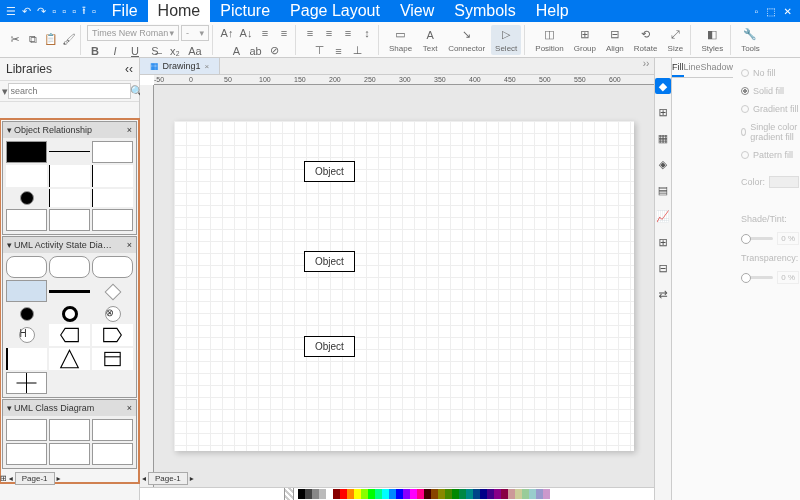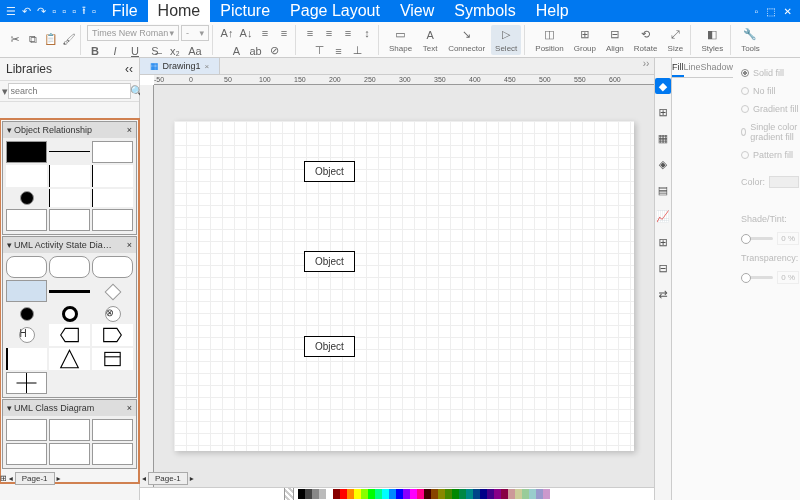--- a/index.html
+++ b/index.html
@@ -395,26 +395,26 @@
   </div>
 
   <div class="props">
     <div class="prop-tabs">
       <div class="active">Fill</div>
       <div>Line</div>
       <div>Shadow</div>
     </div>
     <div class="prop-body">
       <div class="prop-row">
+          <span class="radio"></span>
+          <span>No fill</span>
+        </div>
+      <div class="prop-row">
           <span class="radio sel"></span>
           <span>Solid fill</span>
-        </div>
-      <div class="prop-row">
-          <span class="radio"></span>
-          <span>No fill</span>
         </div>
       <div class="prop-row">
           <span class="radio"></span>
           <span>Gradient fill</span>
         </div>
       <div class="prop-row">
           <span class="radio"></span>
           <span>Single color gradient fill</span>
         </div>
       <div class="prop-row">

